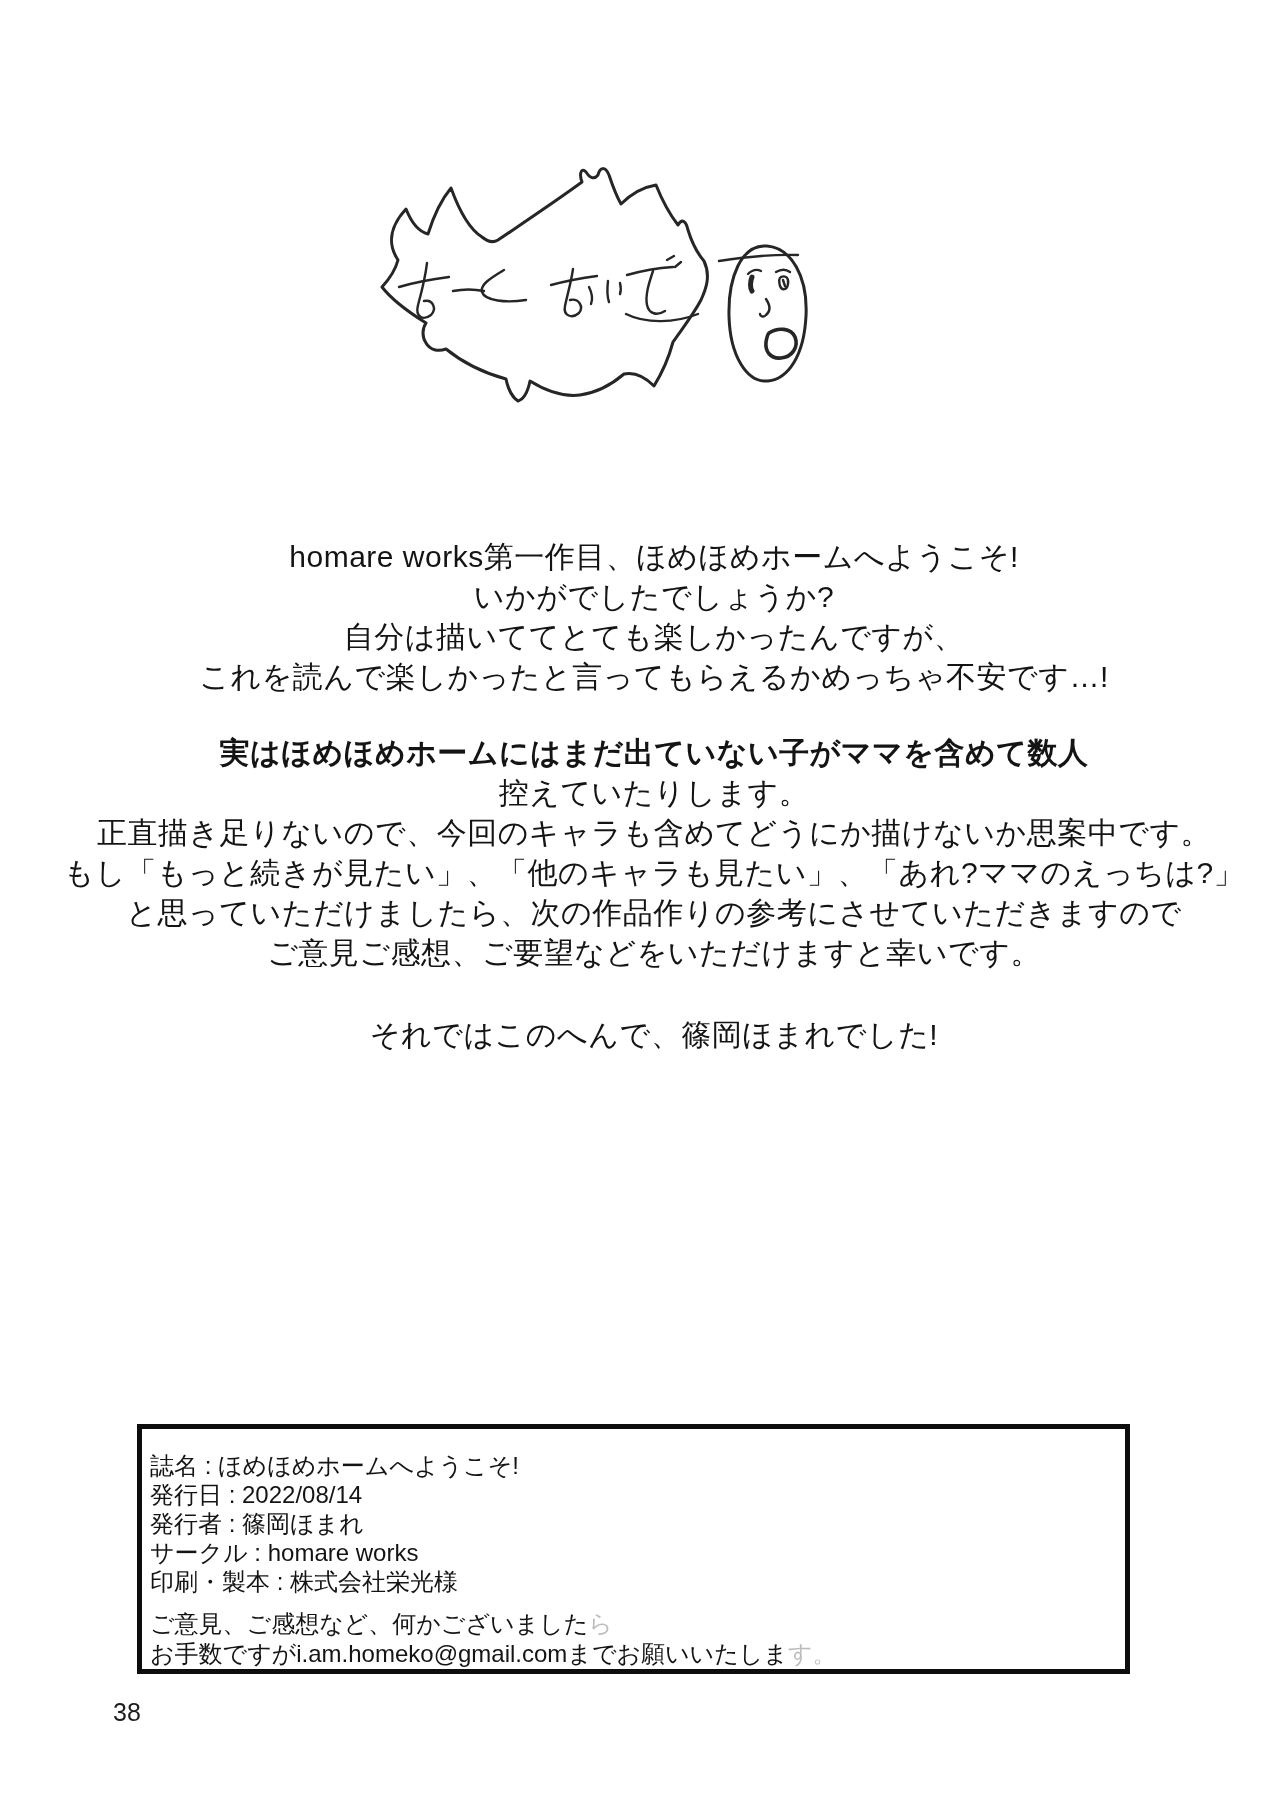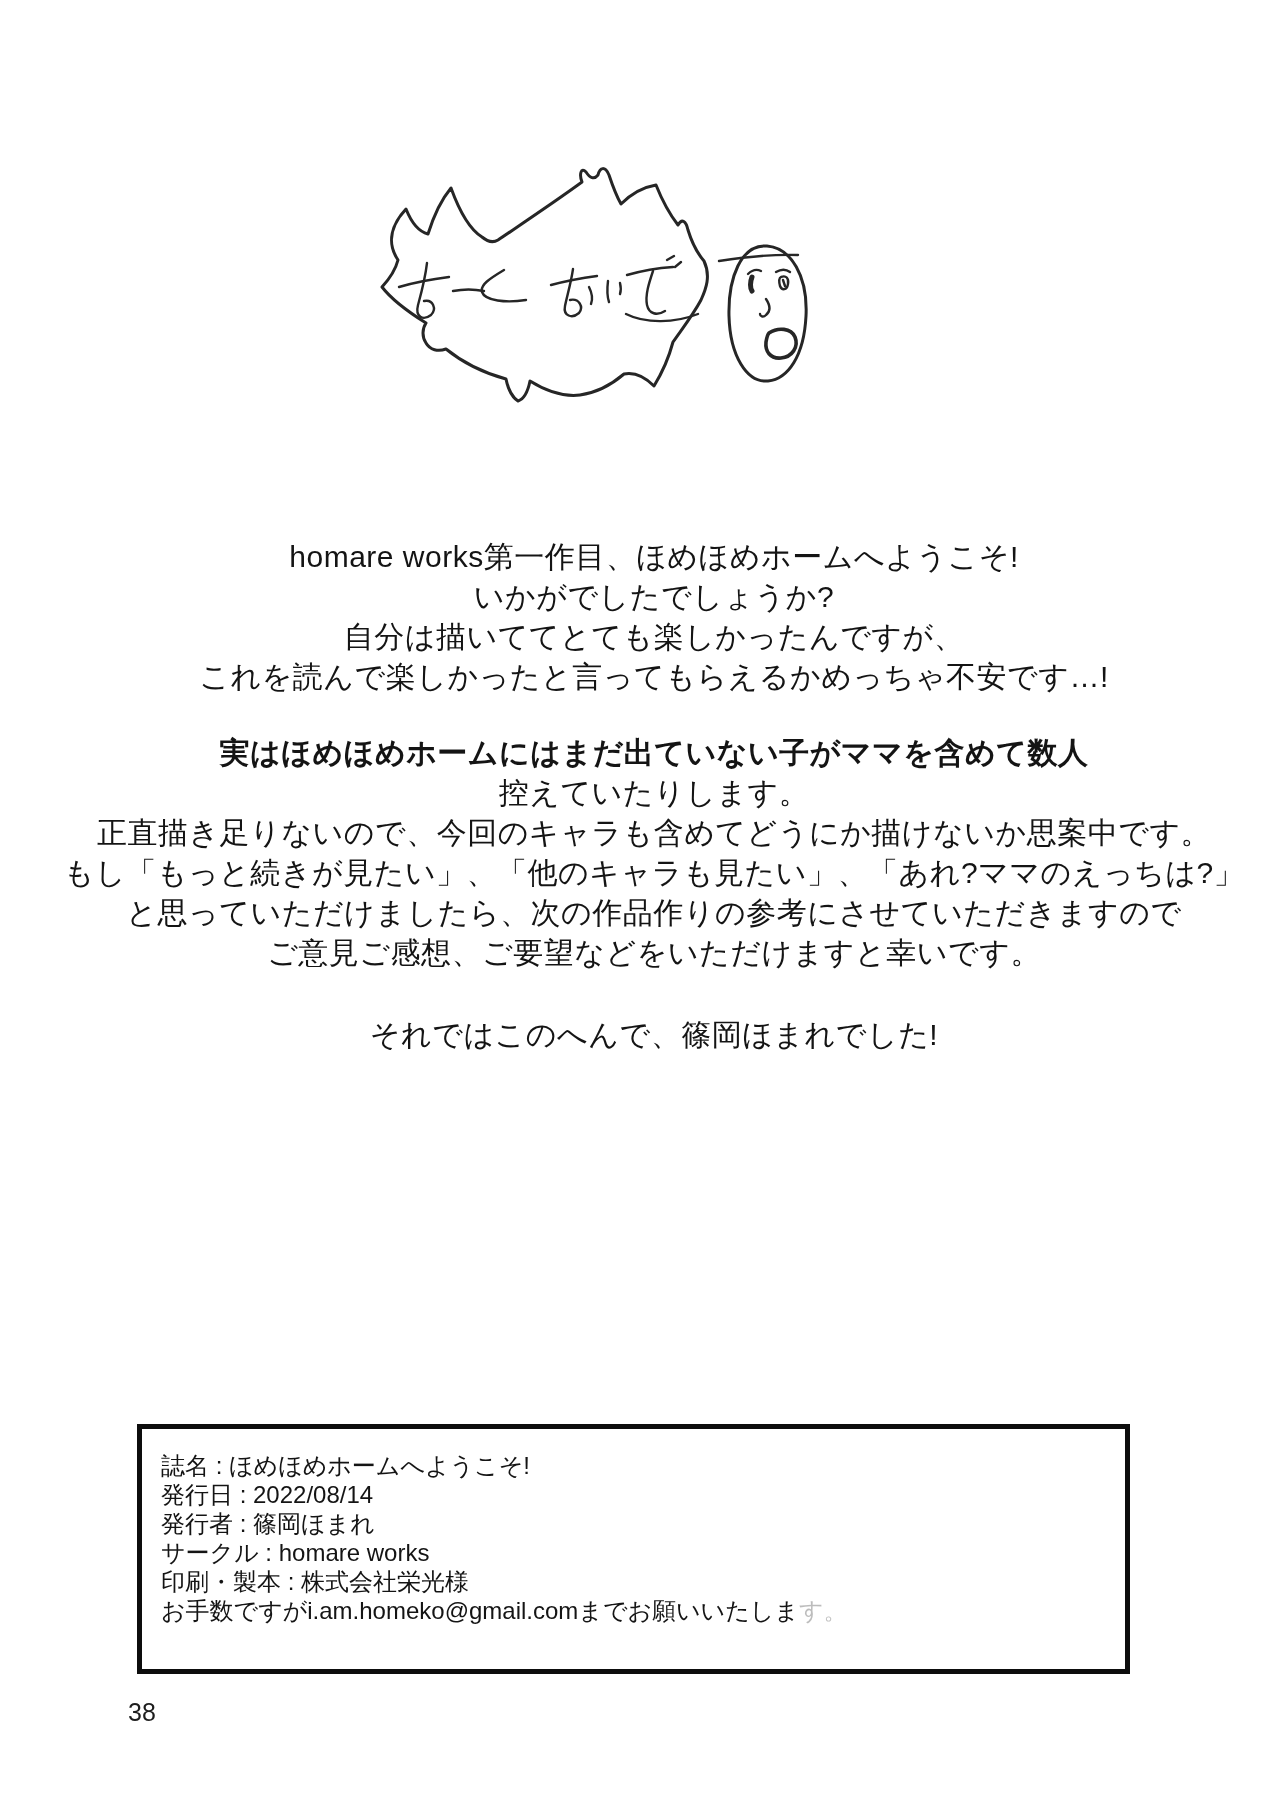--- a/index.html
+++ b/index.html
@@ -27,29 +27,29 @@
     letter-spacing:0.5px;
   }
   .afterword p{margin:0;line-height:40px;padding-left:28px;}
   .gap-p2{margin-top:36px !important;font-weight:bold;}
   .gap-close{margin-top:42px !important;}
   .colophon{
     position:absolute;left:137px;top:1424px;
     width:993px;height:250px;
     border:5px solid #0d0d0d;
     box-sizing:border-box;
-    padding:22px 20px 0 19px;
+    padding:22px 20px 0 8px;
     font-size:24px;
   }
   .colophon p{margin:0;line-height:29px;white-space:pre;}
   .colophon p.feedback{line-height:30px;}
   .colophon p.feedback-first{margin-top:13px;}
   .faint{opacity:0.28;}
   .pagenum{
-    position:absolute;left:128px;top:1698px;
+    position:absolute;left:113px;top:1698px;
     font-size:25px;color:#1d1d1d;
   }
 </style>
 </head>
 <body>
 
 <div class="page">
 
   <svg class="sketch" viewBox="0 0 560 290" aria-hidden="true">
 
@@ -108,18 +108,19 @@
     <p>ご意見ご感想、ご要望などをいただけますと幸いです。</p>
     <p class="gap-close">それではこのへんで、篠岡ほまれでした!</p>
   </div>
 
   <div class="colophon">
     <p>誌名 : ほめほめホームへようこそ!</p>
     <p>発行日 : 2022/08/14</p>
     <p>発行者 : 篠岡ほまれ</p>
     <p>サークル : homare works</p>
     <p>印刷・製本 : 株式会社栄光様</p>
+    <p class="feedback feedback-first"><span>ご意見、ご感想など、何かございました</span><span class="faint">ら</span></p>
     <p class="feedback"><span>お手数ですがi.am.homeko@gmail.comまでお願いいたしま</span><span class="faint">す。</span></p>
   </div>
 
   <div class="pagenum">38</div>
 
 </div>
 
 </body></html>

